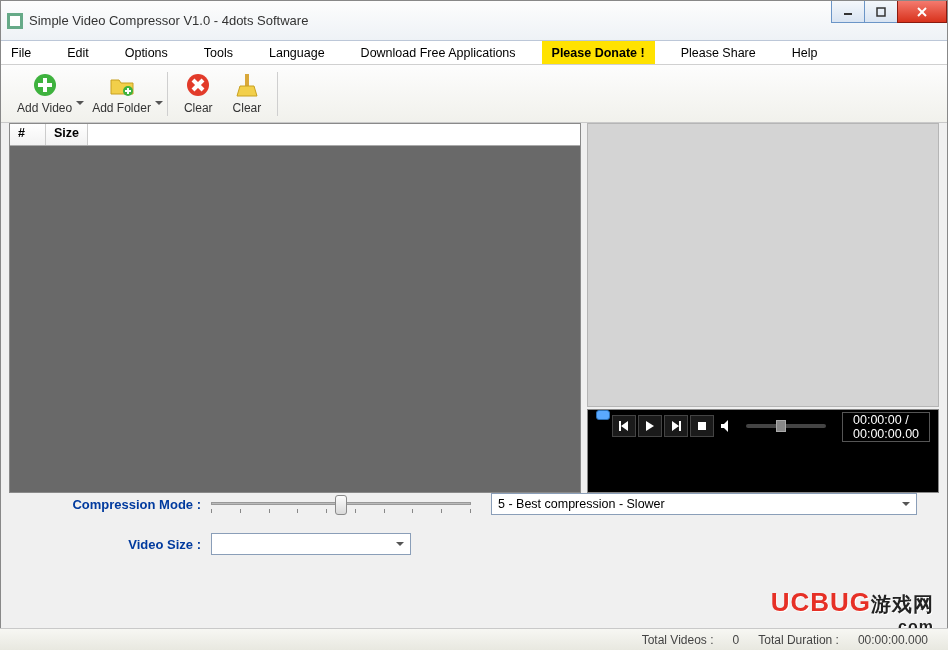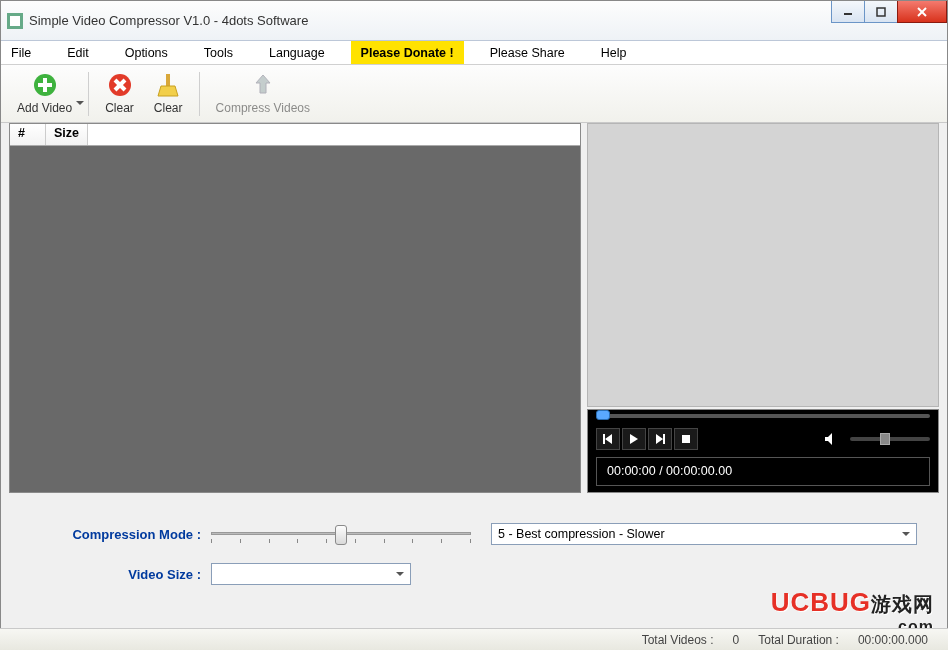--- a/index.html
+++ b/index.html
@@ -25,32 +25,32 @@
 .tbtn.disabled{opacity:.55;}
 .sep{width:1px;height:44px;background:#cfcfcf;margin:0 6px;}
 
 .main{display:flex;padding:0 8px;gap:6px;height:370px;}
 .listpane{flex:1;background:#696969;border:1px solid #8a8a8a;position:relative;}
 .listhead{height:22px;background:#fff;border-bottom:1px solid #aaa;display:flex;}
 .colh{padding:2px 8px;font-size:12.5px;font-weight:bold;border-right:1px solid #ccc;background:linear-gradient(#fff,#f2f2f2);}
 .colh.num{width:36px;}
 .player{width:352px;display:flex;flex-direction:column;}
 .preview{flex:1;background:#d4d4d4;border:1px solid #b5b5b5;}
-.controls{height:84px;background:#000;border:1px solid #888;margin-top:2px;display:flex;flex-direction:column;}
+.controls{height:84px;background:#000;border:1px solid #888;margin-top:2px;display:flex;}
 .seek{height:14px;padding:4px 8px 0;}
 .seek .track{height:4px;background:#555;border-radius:2px;position:relative;}
 .seek .thumb{position:absolute;left:0;top:-4px;width:14px;height:10px;background:#5aa9ff;border-radius:3px;border:1px solid #2a6fb5;}
 .pbtns{display:flex;align-items:center;height:32px;padding:0 8px;gap:2px;}
 .pbtn{width:24px;height:22px;background:#1a1a1a;border:1px solid #444;display:flex;align-items:center;justify-content:center;color:#fff;font-size:10px;}
 .volgrp{margin-left:auto;display:flex;align-items:center;gap:6px;}
 .vol .track{width:80px;height:4px;background:#444;border-radius:2px;position:relative;}
 .vol .thumb{position:absolute;left:30px;top:-4px;width:10px;height:12px;background:#888;border:1px solid #aaa;}
 .tc{height:30px;margin:2px 8px 6px;border:1px solid #555;display:flex;align-items:center;padding:0 10px;color:#fff;font-size:12.5px;}
 
-.settings{padding:30px 30px 0;}
+.settings{padding:0 30px 0;}
 .row{display:flex;align-items:center;margin-bottom:18px;font-size:13px;}
 .row .lab{width:180px;text-align:right;color:#003a9e;font-weight:bold;padding-right:10px;}
 .slider{width:260px;height:22px;position:relative;margin-right:20px;}
 .slider .track{position:absolute;top:9px;left:0;right:0;height:3px;background:#bbb;border:1px solid #999;}
 .slider .ticks{position:absolute;top:16px;left:0;right:0;display:flex;justify-content:space-between;}
 .slider .ticks span{width:1px;height:4px;background:#888;}
 .slider .thumb{position:absolute;top:2px;left:50%;transform:translateX(-50%);width:12px;height:20px;background:linear-gradient(#fdfdfd,#d9d9d9);border:1px solid #8a8a8a;border-radius:3px;}
 .combo{height:22px;border:1px solid #8a9eb8;background:#fff;display:flex;align-items:center;padding:0 6px;font-size:12.5px;position:relative;}
 .combo.wide{flex:1;max-width:430px;}
 .combo.short{width:200px;}
@@ -91,36 +91,48 @@
       </div>
   </div>
 </div>
 
 <div class="menubar">
   <div class="menuitem">File</div>
   <div class="menuitem">Edit</div>
   <div class="menuitem">Options</div>
   <div class="menuitem">Tools</div>
   <div class="menuitem">Language</div>
+  <div class="menuitem">Download Free Applications</div>
   <div class="menuitem donate">Please Donate !</div>
   <div class="menuitem">Please Share</div>
   <div class="menuitem">Help</div>
 </div>
 
 <div class="toolbar">
   <div class="tbtn drop">
     <span class="ico">
         <svg width="26" height="26">
           <circle cx="13" cy="13" r="11" fill="#3eb23e"></circle>
           <line x1="13" y1="6" x2="13" y2="20" stroke="#fff" stroke-width="4"></line>
           <line x1="6" y1="13" x2="20" y2="13" stroke="#fff" stroke-width="4"></line>
         </svg>
       </span>
     <span class="lbl">Add Video</span>
   </div>
+  <div class="tbtn drop">
+    <span class="ico">
+        <svg width="26" height="26">
+          <path d="M2 8h8l2 3h12v11H2z" fill="#f2cf4a" stroke="#c8a020"></path>
+          <circle cx="19" cy="19" r="5" fill="#3eb23e"></circle>
+          <line x1="19" y1="16" x2="19" y2="22" stroke="#fff" stroke-width="2"></line>
+          <line x1="16" y1="19" x2="22" y2="19" stroke="#fff" stroke-width="2"></line>
+        </svg>
+      </span>
+    <span class="lbl">Add Folder</span>
+  </div>
   <div class="sep"></div>
   <div class="tbtn">
     <span class="ico">
         <svg width="26" height="26">
           <circle cx="13" cy="13" r="11" fill="#e23b2a"></circle>
           <line x1="8" y1="8" x2="18" y2="18" stroke="#fff" stroke-width="4"></line>
           <line x1="18" y1="8" x2="8" y2="18" stroke="#fff" stroke-width="4"></line>
         </svg>
       </span>
     <span class="lbl">Clear</span>
@@ -128,28 +140,20 @@
   <div class="tbtn">
     <span class="ico">
         <svg width="26" height="26">
           <rect x="11" y="2" width="4" height="12" fill="#d9a83a"></rect>
           <path d="M6 14h14l3 10H3z" fill="#f2cf4a" stroke="#c8a020"></path>
         </svg>
       </span>
     <span class="lbl">Clear</span>
   </div>
   <div class="sep"></div>
-  <div class="tbtn disabled">
-    <span class="ico">
-        <svg width="26" height="26">
-          <path d="M13 3l7 8h-4v10h-6V11H6z" fill="#9aa" stroke="#778"></path>
-        </svg>
-      </span>
-    <span class="lbl">Compress Videos</span>
-  </div>
 </div>
 
 <div class="main">
   <div class="listpane">
     <div class="listhead">
       <div class="colh num">#</div>
       <div class="colh">Size</div>
     </div>
   </div>
   <div class="player">

